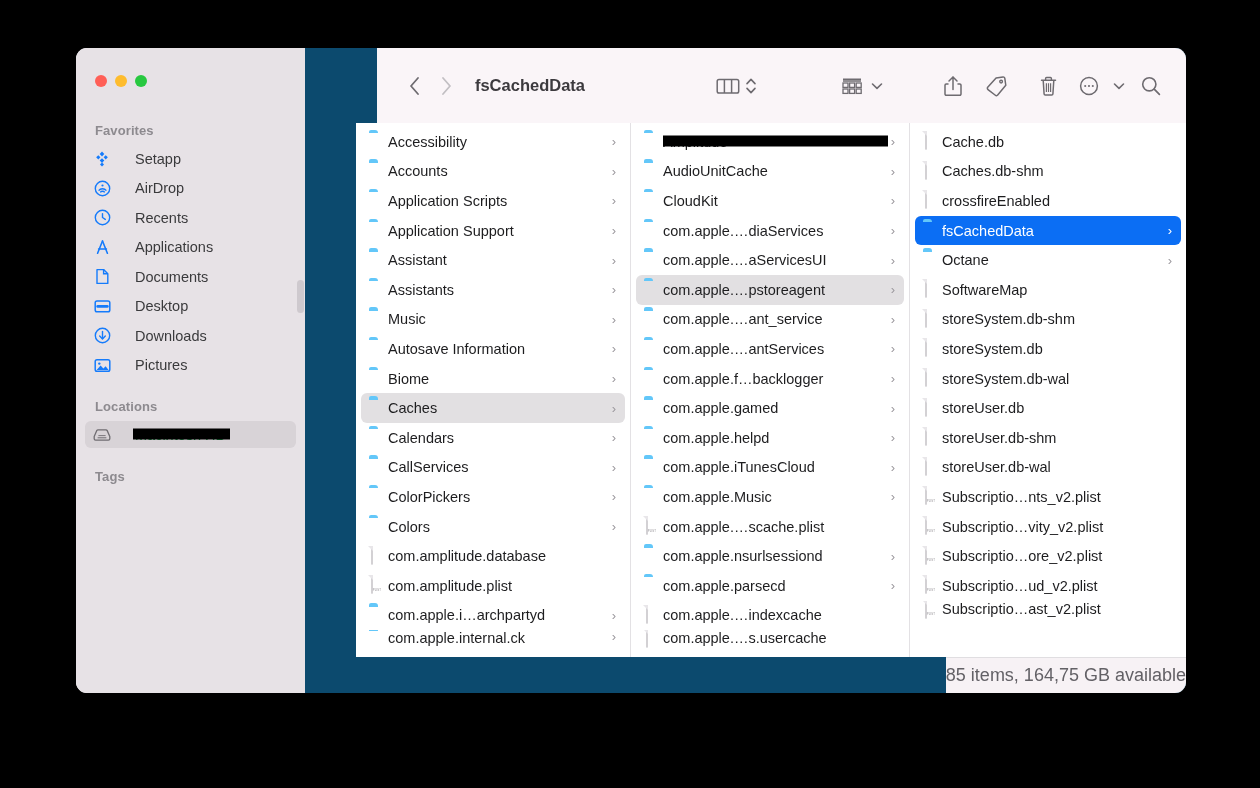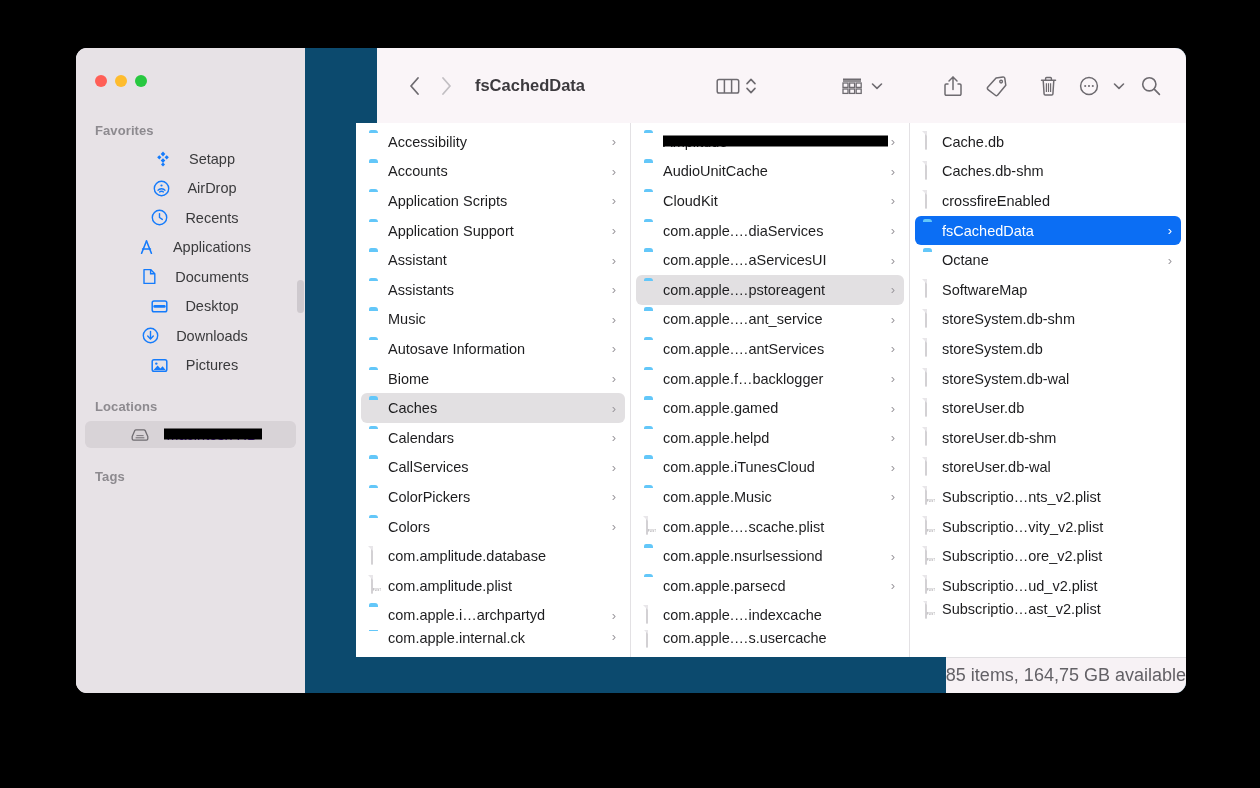--- a/index.html
+++ b/index.html
@@ -54,41 +54,40 @@
     padding: 18px 0 7px 19px;
     letter-spacing: 0.1px;
   }
   .sb-item {
     display: flex;
     align-items: center;
     height: 27px;
     margin: 0 9px 2.5px 9px;
     padding-left: 8px;
     border-radius: 6px;
-    gap: 17px;
+    gap: 24px;
     cursor: default;
-    justify-content: center;
   }
   .sb-item.selected { background: rgba(140,135,145,0.17); }
   .sb-label {
     font-size: 14.5px;
     color: #3a3a3c;
     white-space: nowrap;
   }
   .sb-icon {
     width: 18px; height: 18px;
     flex: 0 0 18px;
     display: flex; align-items: center; justify-content: center;
     color: #157bfb;
   }
   .sb-icon svg { display: block; }
 
   .redacted {
     position: relative;
-    color: #4c1d95;
+    color: #15803d;
   }
   .redacted::after {
     content: "";
     position: absolute;
     left: -2px; right: -4px;
     top: 46%;
     transform: translateY(-50%);
     height: 11px;
     background: #000;
   }

